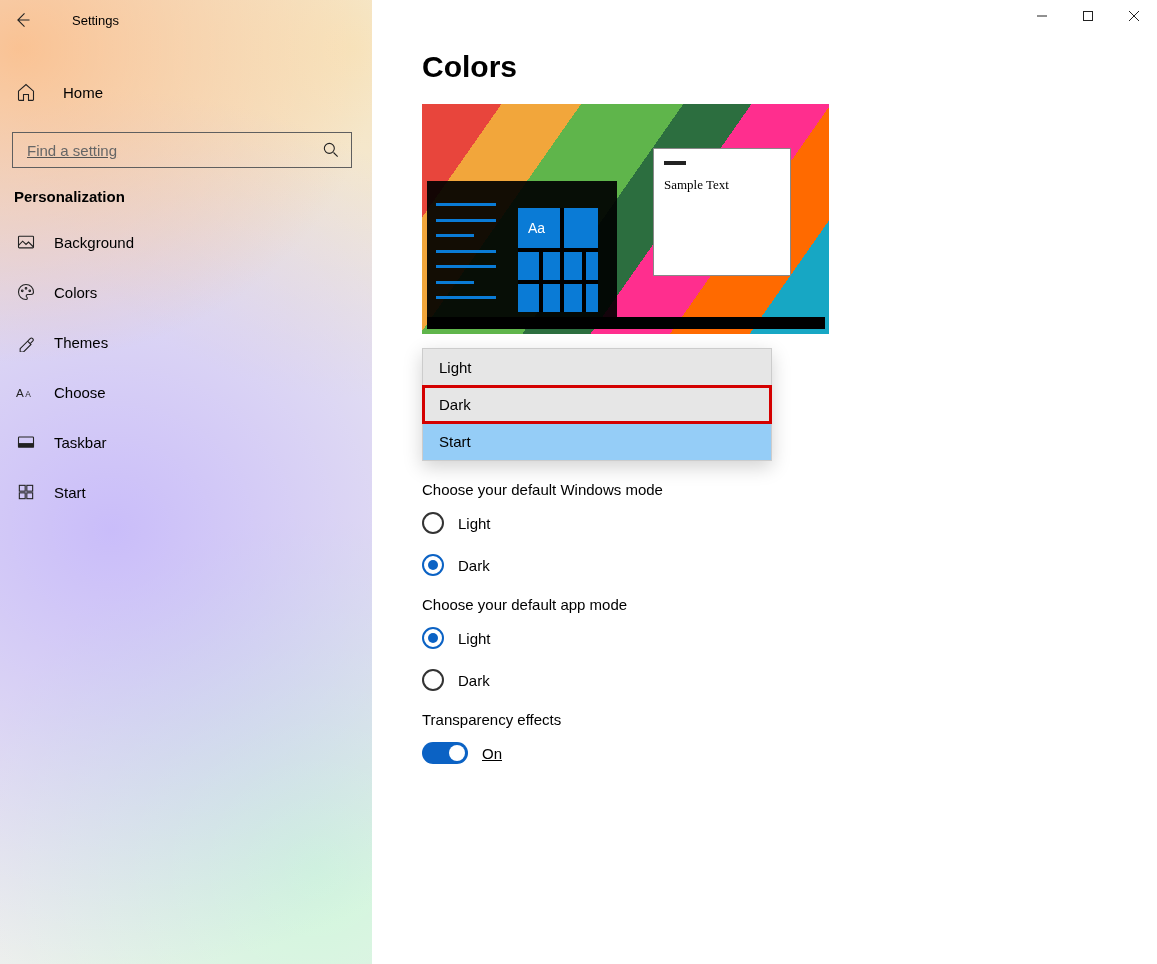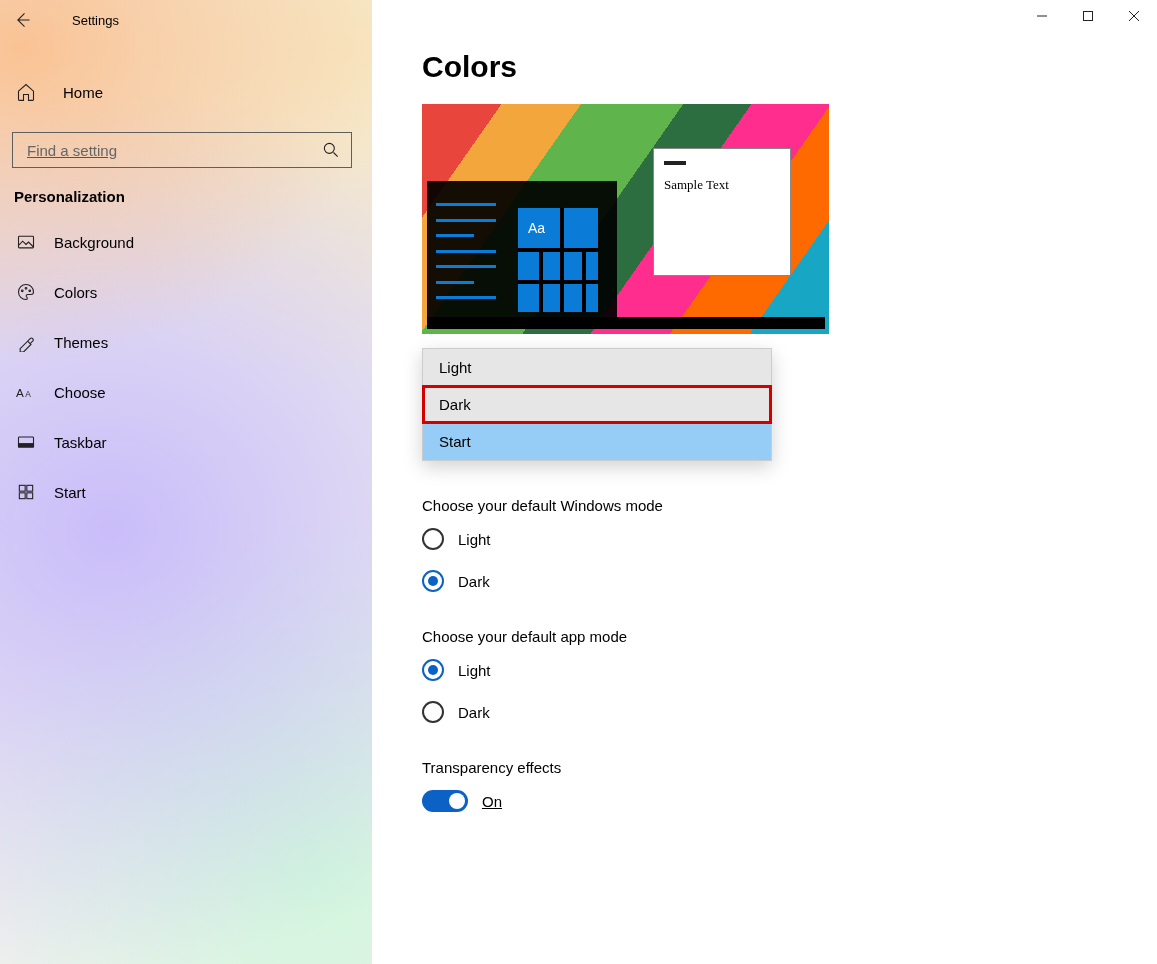--- a/index.html
+++ b/index.html
@@ -68,21 +68,21 @@
 .preview-window .txt{ font-size:13px;font-family:Liberation Serif, serif; }
 
 
 .dropdown { margin-top:14px; width:350px; border:1px solid #ccc; background:#e6e6e6;
   font-size:15px; box-shadow:0 6px 18px rgba(0,0,0,.18); }
 .dd-item { padding:10px 16px; cursor:pointer; }
 .dd-item.selected{ background:#95cdf7; }
 .dd-item.highlight { outline:3px solid #d40000; outline-offset:-2px; }
 
 
-.subhead { font-size:15px; margin-top:36px; margin-bottom:14px; }
+.subhead { font-size:15px; margin-top:20px; margin-bottom:14px; }
 .radio-row { display:flex; align-items:center; margin:6px 0 20px; cursor:pointer; }
 .radio { width:22px; height:22px; border:2px solid #333; border-radius:50%; margin-right:14px;
   display:flex; align-items:center; justify-content:center; }
 .radio.checked{ border-color:#0b62c4; }
 .radio.checked::after{ content:""; width:10px; height:10px; border-radius:50%; background:#0b62c4; }
 .radio-row .lbl{ font-size:15px; }
 
 
 .toggle-row { display:flex; align-items:center; margin-top:6px;text-decoration:underline; }
 .toggle { width:46px; height:22px; border-radius:11px; background:#0b62c4; position:relative; cursor:pointer; margin-right:14px; }

